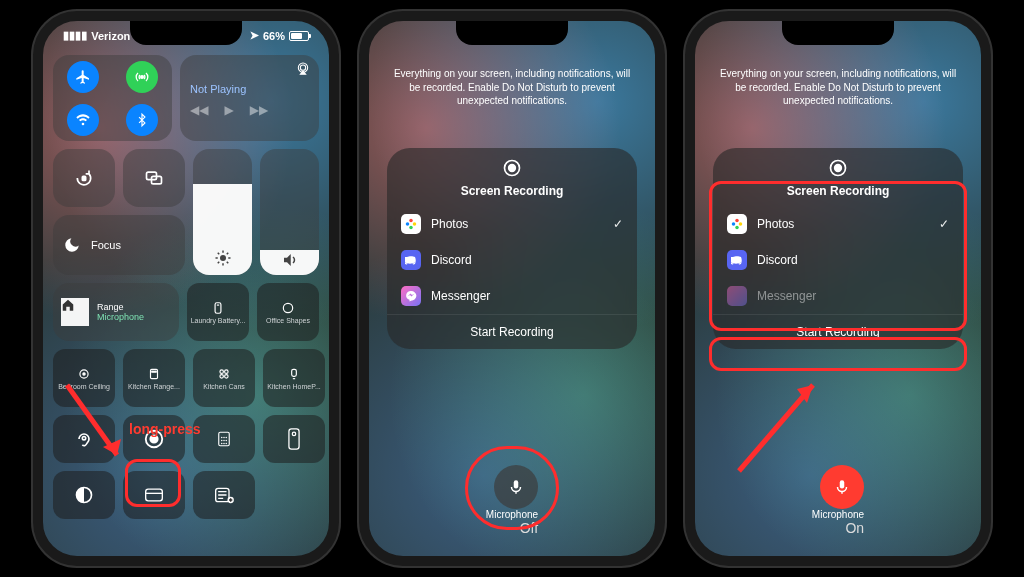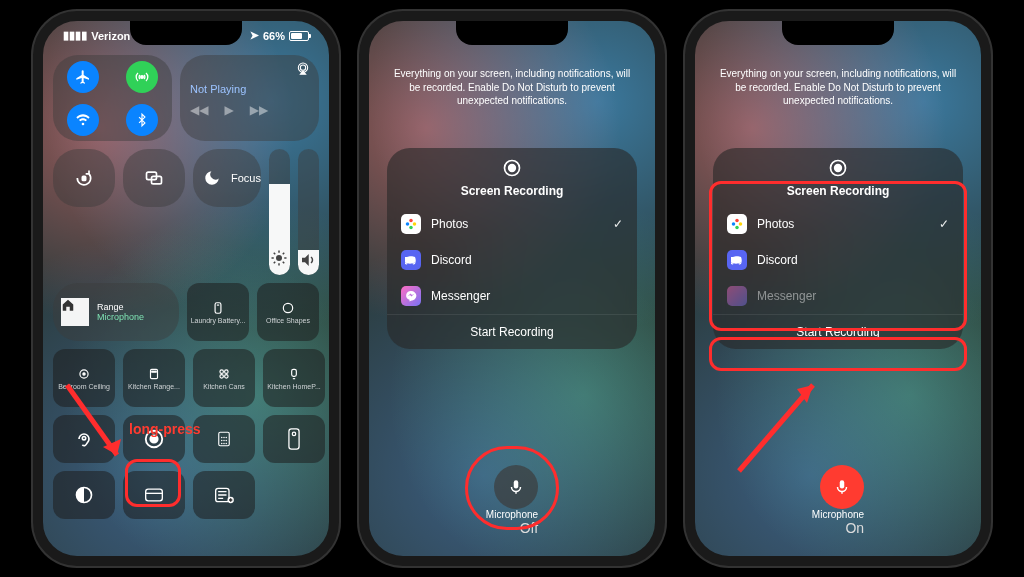--- a/index.html
+++ b/index.html
@@ -28,21 +28,21 @@
   .notch{position:absolute;top:-2px;left:50%;transform:translateX(-50%);width:112px;height:26px;background:#000;border-radius:0 0 16px 16px;z-index:50}
   
   .status{position:absolute;top:8px;left:0;right:0;display:flex;justify-content:space-between;padding:0 20px;font-size:11px;color:#fff;font-weight:600;z-index:10}
   .status .right{display:flex;align-items:center;gap:4px}
   .battery{width:20px;height:10px;border:1px solid #fff;border-radius:2px;position:relative}
   .battery::after{content:"";position:absolute;right:-3px;top:2px;width:2px;height:4px;background:#fff;border-radius:0 1px 1px 0}
   .battery .fill{position:absolute;left:1px;top:1px;bottom:1px;width:62%;background:#fff;border-radius:1px}
   
   .cc{position:absolute;inset:34px 10px 8px 10px;display:flex;flex-direction:column;gap:8px}
   .cc .r{display:flex;gap:8px}
-  .tile{background:var(--glass);border-radius:25px;display:flex;flex-direction:column;align-items:center;justify-content:center;color:#fff;position:relative}
+  .tile{background:var(--glass);border-radius:16px;display:flex;flex-direction:column;align-items:center;justify-content:center;color:#fff;position:relative}
   .connect{flex:1;height:86px;display:grid;grid-template-columns:1fr 1fr;grid-template-rows:1fr 1fr}
   .connect .ball{width:32px;height:32px;border-radius:50%;display:flex;align-items:center;justify-content:center;margin:auto}
   .music{flex:1;height:86px;padding:6px 10px;align-items:flex-start}
   .music .airplay{position:absolute;right:8px;top:6px}
   .slider{width:62px;height:126px;border-radius:16px;background:var(--glass);position:relative;overflow:hidden}
   .slider .fill{position:absolute;left:0;right:0;bottom:0;background:rgba(255,255,255,.96)}
   .small{width:62px;height:58px}
   .smallrow{display:grid;grid-template-columns:repeat(4,62px);gap:8px 8px}
   .mini{width:62px;height:58px;background:var(--glass-dark);border-radius:12px;display:flex;flex-direction:column;align-items:center;justify-content:center;color:#cfd3d5;font-size:7px;text-align:center;gap:2px;padding:3px}
   .mini span{line-height:1}
@@ -139,21 +139,21 @@
         <span style="color:#9cc3ff;font-size:11px;margin-top:4px">Not Playing</span>
         <div class="controls">
           <span>◀◀</span>
           <span>▶</span>
           <span>▶▶</span>
         </div>
       </div>
     </div>
 
     <div class="r">
-      <div style="display:flex;flex-direction:row;gap:8px">
+      <div style="display:flex;flex-direction:column;gap:8px">
         <div style="display:flex;gap:8px">
           <div class="tile small">
                 <svg width="20" height="20" viewBox="0 0 24 24" fill="none" stroke="#fff" stroke-width="2">
                   <path d="M4 12a8 8 0 1014-5"></path>
                   <path d="M18 3v4h-4"></path>
                   <rect x="10" y="10" width="4" height="5" rx="1" fill="#fff"></rect>
                 </svg>
               </div>
           <div class="tile small">
                 <svg width="20" height="20" viewBox="0 0 24 24" fill="none" stroke="#fff" stroke-width="2">

